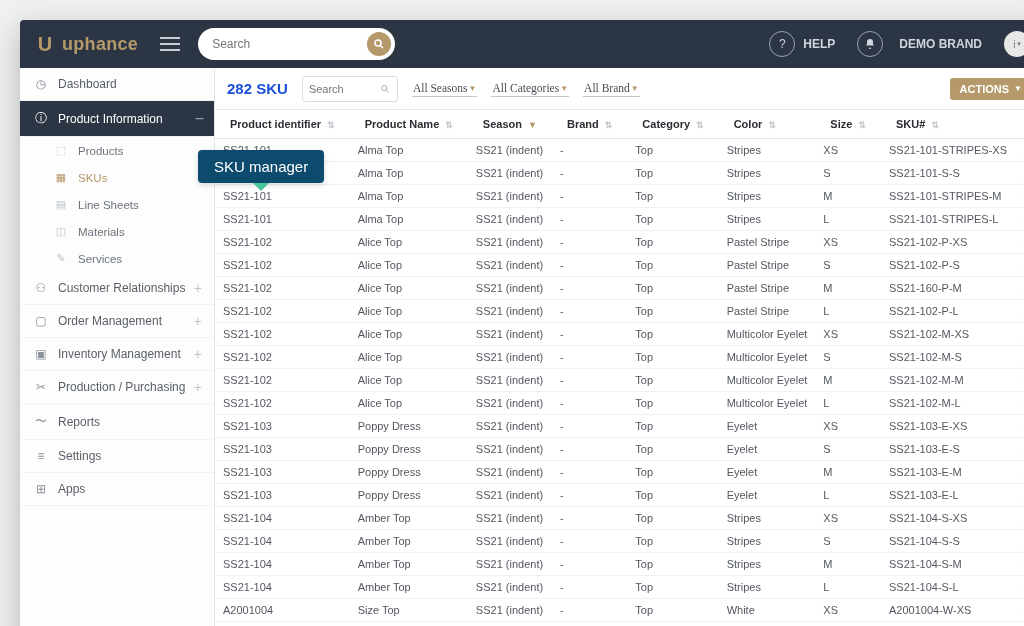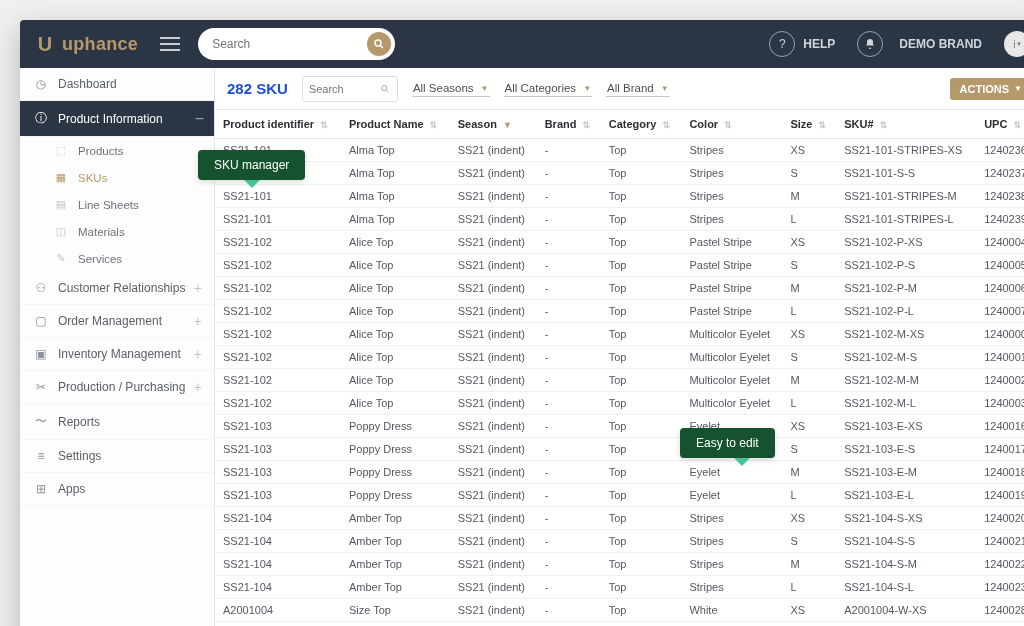--- a/index.html
+++ b/index.html
@@ -27,32 +27,32 @@
 .side-item .plus { position:absolute; right:12px; color:#bfc4ca; font-size:14px;}
 .sub-list { }
 .sub-item { display:flex; align-items:center; gap:10px; padding: 7px 14px 7px 34px; cursor:pointer; font-size:11.5px; color:#6c737d;}
 .sub-item.highlight { color:#b5996b; }
 .sub-item .icon{ width:14px; text-align:center; color:#bfc4ca; font-size:11px;}
 .main { flex:1; display:flex; flex-direction:column; min-width:0; }
 .toolbar { height: 42px; display:flex; align-items:center; padding:0 12px; border-bottom:1px solid #e7e8eb; gap:14px;}
 .sku-count { font-size:15px; font-weight:700; color:#1d4ed8;}
 .mini-search { height:26px; width:96px; border:1px solid #dcdde1; border-radius:3px; display:flex; align-items:center; padding:0 6px;}
 .mini-search input{border:none; outline:none; width:100%; font-size:11px;}
-.filter { font-size:11.5px; color:#4a4e55; border-bottom:1px solid #c5c7cc; padding:2px 1px; cursor:pointer; display:flex; align-items:center; gap:7px;}
+.filter { font-size:11.5px; color:#4a4e55; border-bottom:1px solid #c5c7cc; padding:2px 1px; cursor:pointer; display:flex; align-items:center; gap:1px;font-family:Liberation Serif, serif;}
 .filter-caret{font-size:8px; color:#b5996b;}
 .toolbar-spacer{flex:1;}
 .actions-btn { background:#b5996b; color:#fff; border-radius:3px; padding:5px 10px; font-size:11px; font-weight:700; display:flex; align-items:center; gap:5px; cursor:pointer;}
 .table-wrap { flex:1; overflow:auto; }
 table { width:100%; border-collapse:collapse; font-size:11px; color:#535860; }
-thead th { text-align:left; font-weight:700; color:#2b2e33; padding:8px 8px; border-bottom:1px solid #e2e3e7; white-space:nowrap; position:sticky; top:0; background:#fff;}
+thead th { text-align:left; font-weight:700; color:#2b2e33; padding:8px 15px; border-bottom:1px solid #e2e3e7; white-space:nowrap; position:sticky; top:0; background:#fff;}
 thead th .sort{color:#c4c7cc; font-size:9px; margin-left:3px;}
 thead th.season .sort{color:#b5996b;}
 tbody tr { border-bottom:1px solid #eef0f3; }
 tbody td { padding:5px 8px; white-space:nowrap; }
-.callout { position:absolute; background:#14532d; color:#fff; padding:8px 16px; border-radius:4px; font-size:12px; font-weight:500; box-shadow:0 2px 6px rgba(0,0,0,0.15);}
+.callout { position:absolute; background:#0c4a6e; color:#fff; padding:8px 16px; border-radius:4px; font-size:15px; font-weight:500; box-shadow:0 2px 6px rgba(0,0,0,0.15);}
 .callout::after { content:""; position:absolute; bottom:-8px; left:50%; transform:translateX(-50%); border-left:8px solid transparent; border-right:8px solid transparent; border-top:8px solid #47c39a;}
 .c2::after{left:80%;}
 .c3::after{left:65%;}
 svg.i{width:12px;height:12px;}
 </style>
 </head>
 <body>
 
 <div class="app-window">
 
@@ -266,21 +266,21 @@
                 <td>12400058</td>
               </tr>
               <tr>
                 <td>SS21-102</td>
                 <td>Alice Top</td>
                 <td>SS21 (indent)</td>
                 <td>-</td>
                 <td>Top</td>
                 <td>Pastel Stripe</td>
                 <td>M</td>
-                <td>SS21-102-P-M</td>
+                <td>SS21-160-P-M</td>
                 <td>12400065</td>
               </tr>
               <tr>
                 <td>SS21-102</td>
                 <td>Alice Top</td>
                 <td>SS21 (indent)</td>
                 <td>-</td>
                 <td>Top</td>
                 <td>Pastel Stripe</td>
                 <td>L</td>
@@ -441,15 +441,14 @@
                 <td>A2001004-W-S</td>
                 <td>12400294</td>
               </tr>
             </tbody>
         </table>
       </div>
     </div>
   </div>
 
   <div class="callout" style="top:130px; left:178px;"><span>SKU manager</span></div>
-  <div class="callout c3" style="top:408px; left:660px;"><span>Easy to edit</span></div>
 
 </div>
 
 </body></html>

